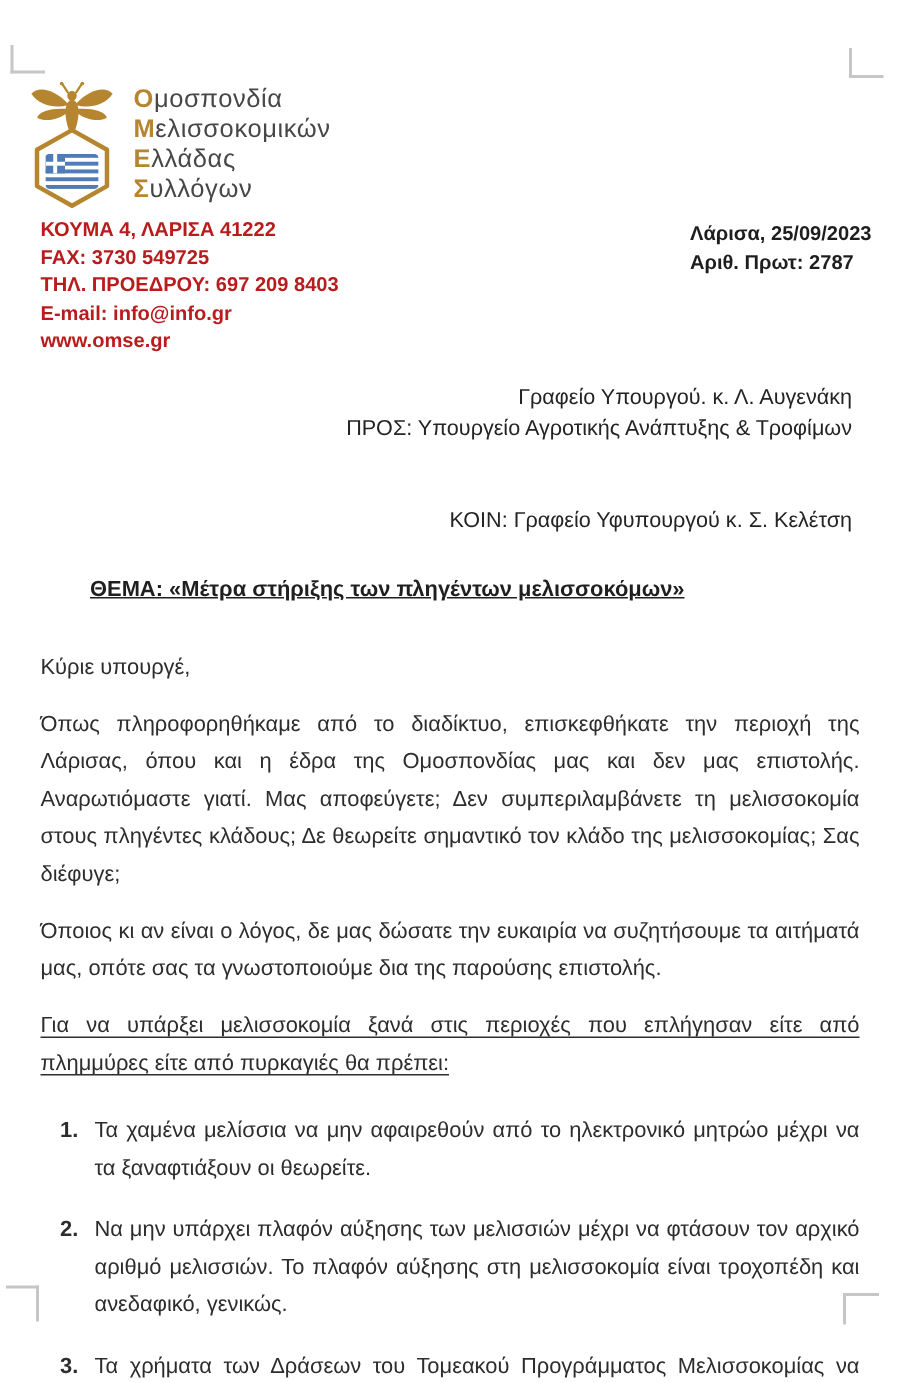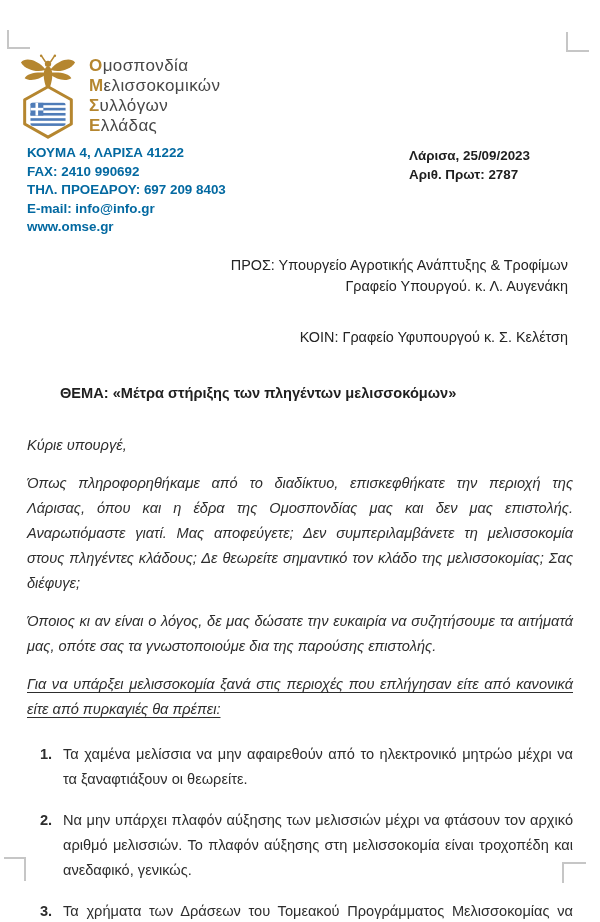--- a/index.html
+++ b/index.html
@@ -18,30 +18,30 @@
   .corner.tr { left:566px; top:32px; width:21px; height:18px; border-left:2px solid #c6c6c6; border-bottom:2px solid #c6c6c6; }
   .corner.bl { left:4px;  top:857px; width:20px; height:22px; border-top:2px solid #c6c6c6; border-right:2px solid #c6c6c6; }
   .corner.br { left:562px; top:862px; width:22px; height:19px; border-top:2px solid #c6c6c6; border-left:2px solid #c6c6c6; }
 
   
   .logo-row { position:absolute; left:20px; top:54px; display:flex; gap:13px; align-items:flex-start; }
   .logo-mark { width:56px; height:86px; flex:0 0 auto; }
   .logo-text { font-size:17px; line-height:20px; letter-spacing:0.4px; color:#474747; font-weight:500; padding-top:2px; }
   .logo-text .init { font-weight:600; }
 
-  .contact { position:absolute; left:27px; top:144px; font-size:13.4px; line-height:18.6px; font-weight:700; color:#0369a1; }
-  .meta    { position:absolute; left:409px; top:146px; font-size:13.4px; line-height:19px; font-weight:700; color:#1e1e1e; }
+  .contact { position:absolute; left:27px; top:144px; font-size:13.4px; line-height:18.6px; font-weight:700; color:#b91c1c; }
+  .meta    { position:absolute; left:460px; top:146px; font-size:13.4px; line-height:19px; font-weight:700; color:#1e1e1e; }
 
   .recipient { position:absolute; right:32px; top:255px; text-align:right; font-size:14.4px; line-height:21px; font-weight:500; color:#242424; }
-  .recipient .cc { margin-top:30px; }
+  .recipient .cc { margin-top:40px; }
 
-  .subject { position:absolute; left:60px; top:385px; font-size:14.6px; font-weight:700; color:#1f1f1f; }
+  .subject { position:absolute; left:60px; top:385px; font-size:14.6px; font-weight:700; color:#1f1f1f;text-decoration:underline; }
 
   .body-text { position:absolute; left:27px; top:433px; width:546px; font-size:14.6px; line-height:25px; color:#2d2d2d; }
-  .body-text p { margin:0 0 13px 0; text-align:justify;font-style:italic; }
+  .body-text p { margin:0 0 13px 0; text-align:justify; }
   .body-text p.salutation { text-align:left; }
   .demands-intro { text-decoration:underline; text-underline-offset:3px; }
 
   ol.demands { list-style:none; margin:20px 0 0 0; padding:0; }
   ol.demands li { position:relative; padding-left:36px; margin-bottom:16px; text-align:justify; }
   ol.demands li .num { position:absolute; left:13px; top:0; font-weight:700; }
 </style>
 </head>
 <body>
 
@@ -83,51 +83,51 @@
         <rect x="11" y="68.7" width="38" height="2.8" fill="#4f7cb8"></rect>
         <rect x="11" y="74.2" width="38" height="2.8" fill="#4f7cb8"></rect>
         <rect x="11" y="52" width="14" height="13.9" fill="#4f7cb8"></rect>
         <rect x="16.6" y="52" width="2.8" height="13.9" fill="#ffffff"></rect>
         <rect x="11" y="57.6" width="14" height="2.8" fill="#ffffff"></rect>
       </g>
     </svg>
     <div class="logo-text">
       <div><span class="init" style="color:#b5862f">Ο</span><span>μοσπονδία</span></div>
       <div><span class="init" style="color:#b5862f">Μ</span><span>ελισσοκομικών</span></div>
+      <div><span class="init" style="color:#b5862f">Ε</span><span>λλάδας</span></div>
       <div><span class="init" style="color:#b5862f">Σ</span><span>υλλόγων</span></div>
-      <div><span class="init" style="color:#b5862f">Ε</span><span>λλάδας</span></div>
     </div>
   </div>
 
   <div class="contact">
     <div>ΚΟΥΜΑ  4, ΛΑΡΙΣΑ 41222</div>
-    <div>FAX: 2410 990692</div>
+    <div>FAX: 3730 549725</div>
     <div>ΤΗΛ. ΠΡΟΕΔΡΟΥ: 697 209 8403</div>
     <div>E-mail: info@info.gr</div>
     <div>www.omse.gr</div>
   </div>
 
   <div class="meta">
     <div>Λάρισα, 25/09/2023</div>
     <div>Αριθ. Πρωτ: 2787</div>
   </div>
 
   <div class="recipient">
+    <div>Γραφείο Υπουργού. κ. Λ. Αυγενάκη</div>
     <div>ΠΡΟΣ:  Υπουργείο Αγροτικής Ανάπτυξης &amp; Τροφίμων</div>
-    <div>Γραφείο Υπουργού. κ. Λ. Αυγενάκη</div>
     <div class="cc">ΚΟΙΝ: Γραφείο Υφυπουργού κ. Σ. Κελέτση</div>
   </div>
 
   <div class="subject">ΘΕΜΑ: «Μέτρα στήριξης των πληγέντων μελισσοκόμων»</div>
 
   <div class="body-text">
     <p class="salutation">Κύριε υπουργέ,</p>
     <p>Όπως πληροφορηθήκαμε από το διαδίκτυο, επισκεφθήκατε την περιοχή της Λάρισας, όπου και η έδρα της Ομοσπονδίας μας και δεν μας επιστολής. Αναρωτιόμαστε γιατί. Μας αποφεύγετε; Δεν συμπεριλαμβάνετε τη μελισσοκομία στους πληγέντες κλάδους; Δε θεωρείτε σημαντικό τον κλάδο της μελισσοκομίας; Σας διέφυγε;</p>
     <p>Όποιος κι αν είναι ο λόγος, δε μας δώσατε την ευκαιρία να συζητήσουμε τα αιτήματά μας, οπότε σας τα γνωστοποιούμε δια της παρούσης επιστολής.</p>
-    <p class="demands-intro">Για να υπάρξει μελισσοκομία ξανά στις περιοχές που επλήγησαν είτε από κανονικά είτε από πυρκαγιές  θα πρέπει:</p>
+    <p class="demands-intro">Για να υπάρξει μελισσοκομία ξανά στις περιοχές που επλήγησαν είτε από πλημμύρες είτε από πυρκαγιές  θα πρέπει:</p>
     <ol class="demands">
       <li><span class="num">1.</span><span>Τα χαμένα μελίσσια να μην αφαιρεθούν από το ηλεκτρονικό μητρώο μέχρι να τα ξαναφτιάξουν οι θεωρείτε.</span></li>
       <li><span class="num">2.</span><span>Να μην υπάρχει πλαφόν αύξησης των μελισσιών μέχρι να φτάσουν τον αρχικό αριθμό μελισσιών. Το πλαφόν αύξησης στη μελισσοκομία είναι τροχοπέδη και ανεδαφικό, γενικώς.</span></li>
       <li><span class="num">3.</span><span>Τα χρήματα των Δράσεων του Τομεακού Προγράμματος Μελισσοκομίας να δίνονται κανονικά. Να ληφθεί υπόψη ότι βάσει και αυτών των μελισσιών ήρθε το κονδύλι από την ΕΕ.</span></li>
 
     </ol>
   </div>
 
 </div>
 

